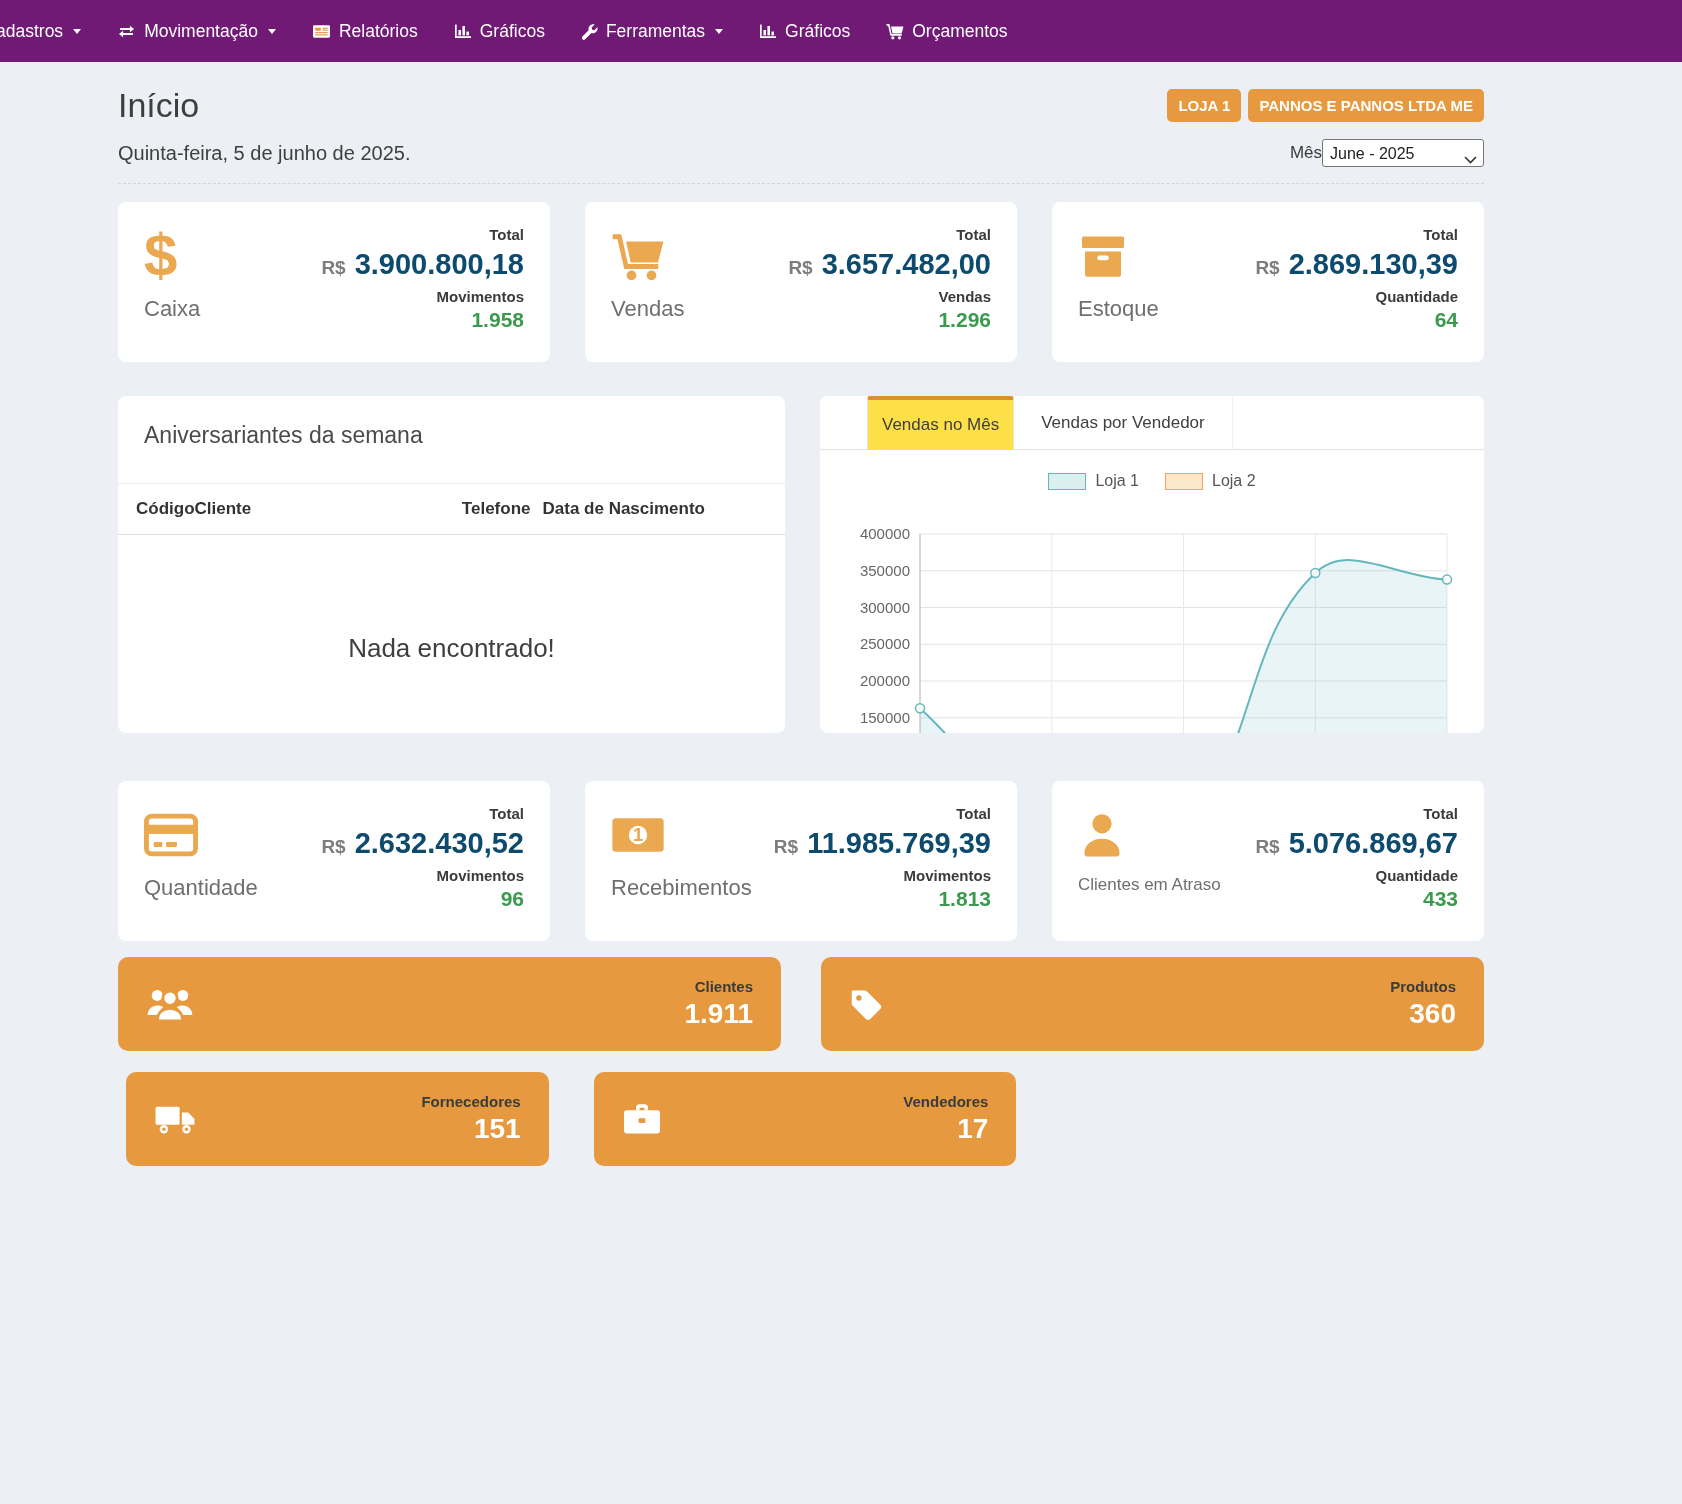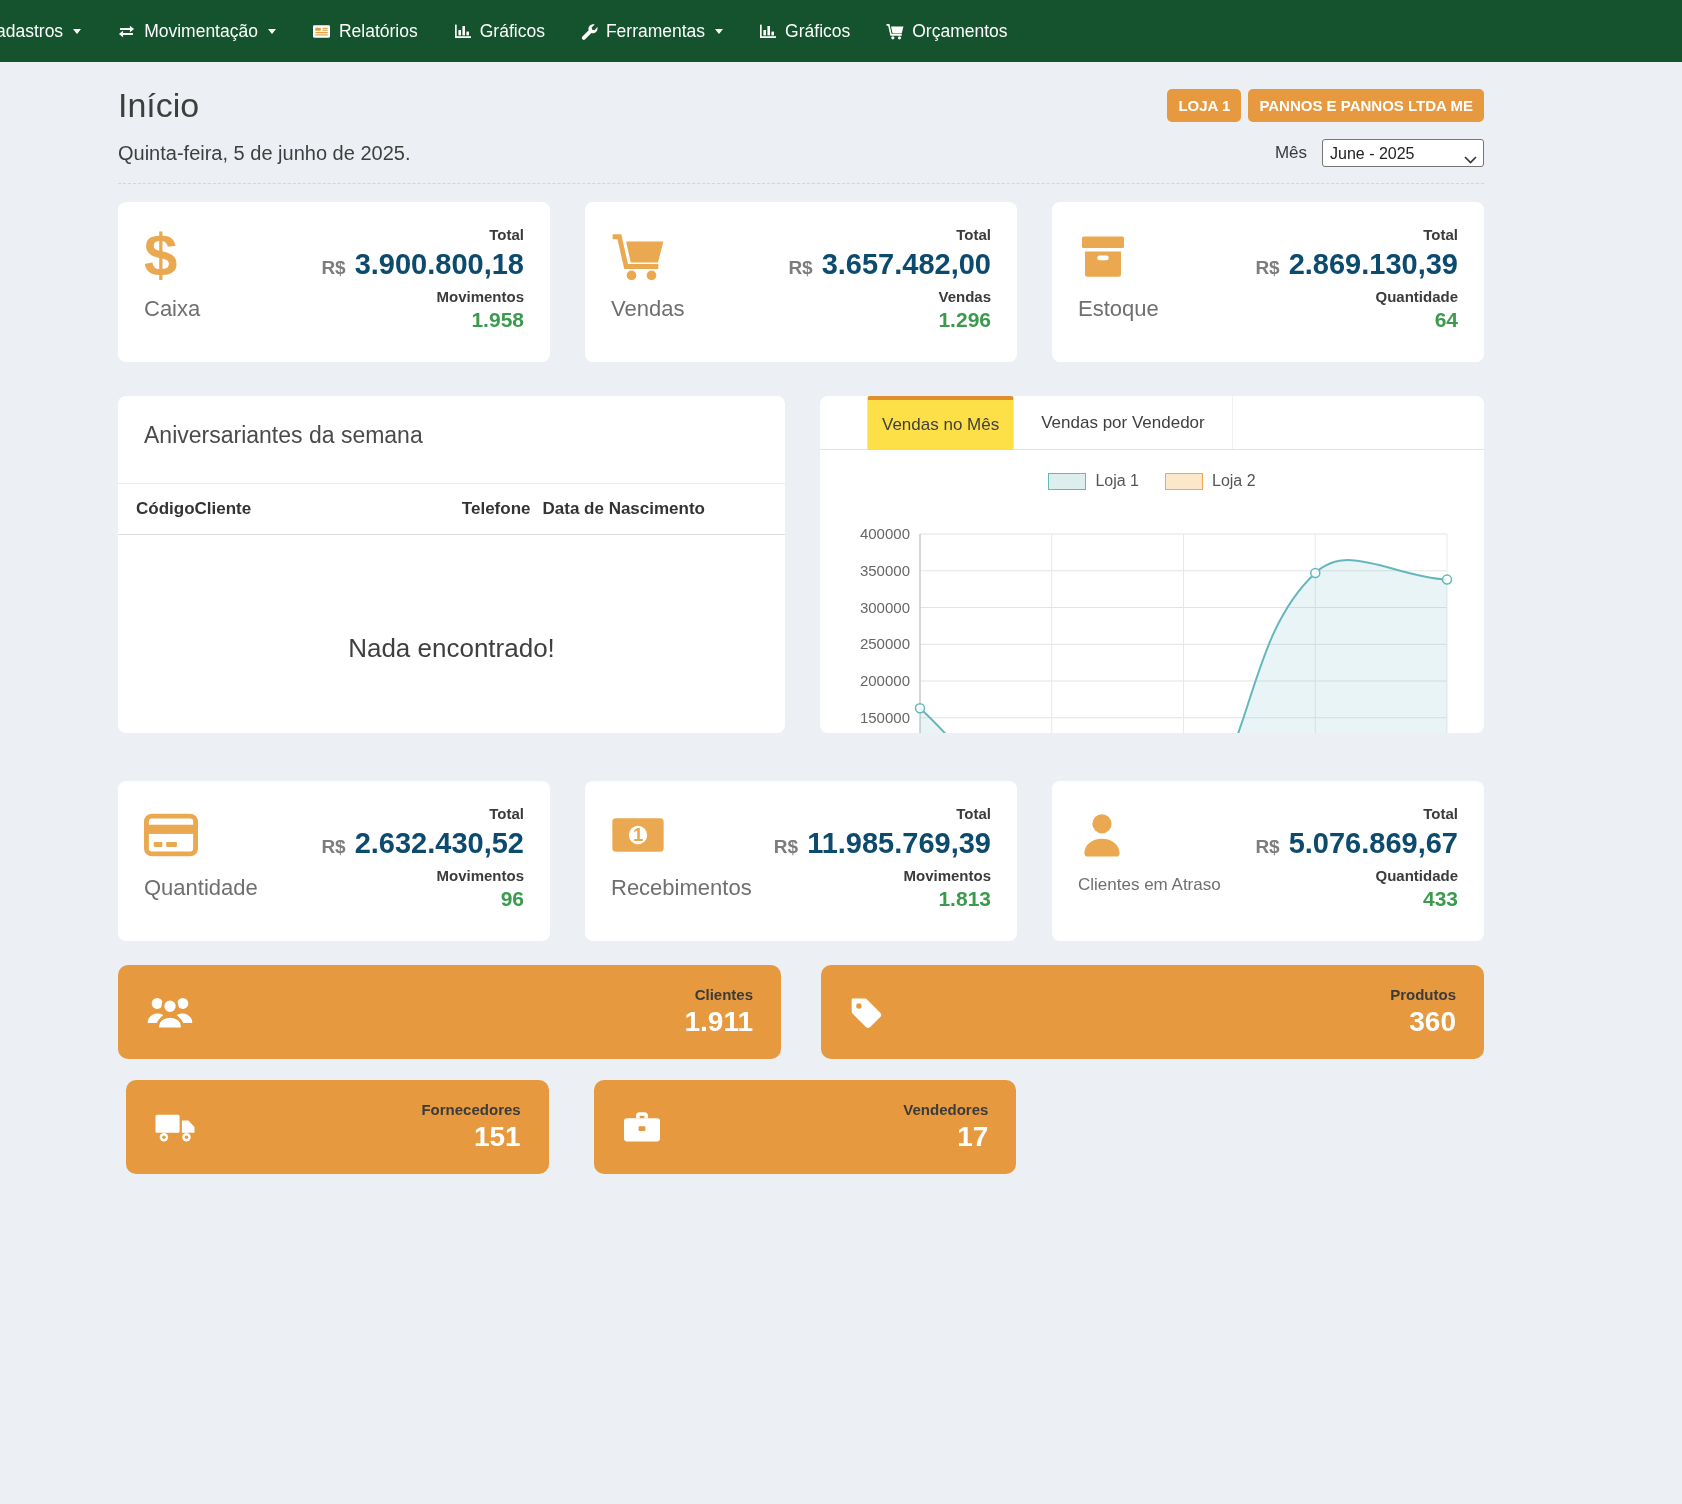--- a/index.html
+++ b/index.html
@@ -1,35 +1,35 @@
 <!DOCTYPE html>
 <html><head>
 <meta charset="utf-8">
 <style>
   * { margin:0; padding:0; box-sizing:border-box; }
   html,body { width:1682px; height:1504px; overflow:hidden; }
   body { background:#ECEFF3; font-family:"Liberation Sans", sans-serif; color:#3f3f3f; }
 
   
-  .navbar { height:62px; background:#14532d; display:flex; align-items:center; gap:36px; color:#fff; font-size:17.5px; }
+  .navbar { height:62px; background:#701a75; display:flex; align-items:center; gap:36px; color:#fff; font-size:17.5px; }
   .nav-item { display:flex; align-items:center; gap:8px; cursor:pointer; white-space:nowrap; }
   .nav-item:first-child { margin-left:-4px; }
   .nav-icon { display:flex; align-items:center; }
   .caret { width:0; height:0; border-left:4.5px solid transparent; border-right:4.5px solid transparent; border-top:5px solid #fff; margin-left:2px; }
 
   
   .container { width:1366px; margin-left:118px; }
   .page-header { display:flex; justify-content:space-between; align-items:center; margin-top:24px; }
   .page-title { font-size:34px; font-weight:400; color:#3e3e3e; }
   .badges { display:flex; gap:7px; }
   .badge { background:#E6993E; color:#fff; font-weight:700; font-size:15px; padding:8px 11px; border-radius:5px; }
 
   .date-row { display:flex; justify-content:space-between; align-items:center; margin-top:14px; padding-bottom:16px; border-bottom:1px dashed #d5d5d5; }
   .date-text { font-size:20px; color:#3f3f3f; }
-  .month-picker { display:flex; align-items:center; gap:15px; font-size:17px; color:#3b3b3b; }
+  .month-picker { display:flex; align-items:center; gap:0; font-size:17px; color:#3b3b3b; }
   .select-wrap { position:relative; }
   select { appearance:none; -webkit-appearance:none; width:162px; height:28px; border:1px solid #767676; border-radius:3px; background:#fff; font-size:16px; font-family:inherit; padding:0 26px 0 7px; color:#222; }
   .select-chevron { position:absolute; right:7px; top:10px; pointer-events:none; }
 
   
   .cards-row { display:grid; grid-template-columns:repeat(3,1fr); gap:35px; margin-top:18px; }
   .card { background:#fff; border-radius:8px; }
   .stat-card { padding:24px 26px 18px; display:flex; justify-content:space-between; height:160px; }
   .stat-left { width:155px; display:flex; flex-direction:column; }
   .stat-icon { height:60px; display:flex; align-items:center; color:#EAA851; }
@@ -58,21 +58,21 @@
   .tab-row { display:flex; border-bottom:1px solid #e3e3e3; height:54px; padding-left:47px; }
   .tab { display:flex; align-items:center; font-size:17px; color:#3f3f3f; cursor:pointer; }
   .tab.active { padding:0 14px; border-top:4px solid #DF8F2D; border-left:1px solid #e3e3e3; border-right:1px solid #e3e3e3; background:#fde047; margin-bottom:-1px; border-top-left-radius:3px; border-top-right-radius:3px; }
   .tab.inactive { padding:0 27px; border-right:1px solid #f0f0f0; }
   .chart-legend { display:flex; justify-content:center; gap:26px; margin-top:22px; align-items:center; }
   .legend-item { display:flex; align-items:center; gap:9px; font-size:16px; color:#555; cursor:pointer; }
   .legend-swatch { width:38px; height:17px; border:1.5px solid; }
   #sales-chart { display:block; margin-top:4px; }
 
   
-  .wide-row { display:grid; grid-template-columns:1fr 1fr; gap:40px; margin-top:24px; }
+  .wide-row { display:grid; grid-template-columns:1fr 1fr; gap:40px; margin-top:16px; }
   .triple-row { display:grid; grid-template-columns:repeat(3,1fr); gap:45px; margin-top:21px;padding-left:8px; }
   .counter-card { background:#E6993E; border-radius:10px; height:94px; display:flex; align-items:center; justify-content:space-between; padding:0 28px; cursor:pointer; }
   .counter-icon { color:#fff; display:flex; align-items:center; }
   .counter-right { text-align:right; }
   .counter-label { font-size:15px; font-weight:700; color:#3b3b3b; }
   .counter-value { font-size:28px; font-weight:700; color:#fff; margin-top:3px; }
 </style>
 </head>
 <body>
 

